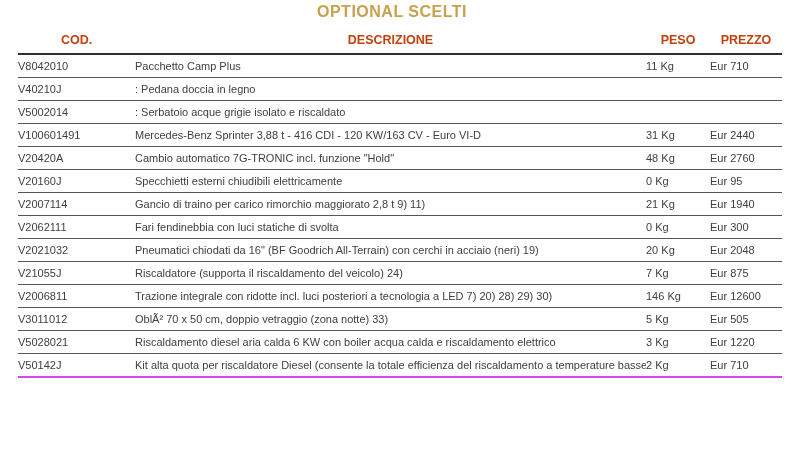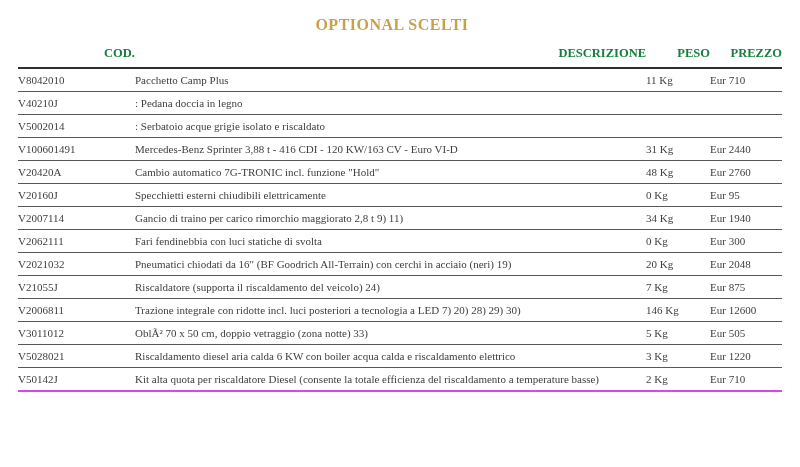--- a/index.html
+++ b/index.html
@@ -8,42 +8,41 @@
     background: #ffffff;
     width: 800px;
     height: 467px;
     font-family: "Liberation Sans", sans-serif;
     overflow: hidden;
   }
   .page {
     width: 784px;
     height: 467px;
     box-sizing: border-box;
-    padding-top: 16px;
-    font-family: Liberation Serif, serif;
+    padding-top: 3px;
   }
   .title {
     text-align: center;
     font-size: 16px;
     font-weight: bold;
     letter-spacing: 0.5px;
     color: #c9a14d;
     margin: 0 0 9px 0;
   }
   table.options-table {
     width: 764px;
     margin: 0 18px;
     border-collapse: collapse;
     table-layout: fixed;
   }
   table.options-table th {
-    text-align: right;
+    text-align: center;
     font-size: 12.5px;
     font-weight: bold;
-    color: #15803d;
+    color: #c2410c;
     padding: 3px 0 6px 0;
     border-bottom: 2px solid #2f2f2f;
     white-space: nowrap;
   }
   table.options-table td {
     font-size: 11px;
     color: #3e3e3e;
     padding: 5px 0 5px 0;
     border-bottom: 1px solid #575757;
     white-space: nowrap;
@@ -105,21 +104,21 @@
         </tr>
         <tr>
           <td class="col-cod">V20160J</td>
           <td class="col-descrizione">Specchietti esterni chiudibili elettricamente</td>
           <td class="col-peso">0 Kg</td>
           <td class="col-prezzo">Eur 95</td>
         </tr>
         <tr>
           <td class="col-cod">V2007114</td>
           <td class="col-descrizione">Gancio di traino per carico rimorchio maggiorato 2,8 t 9) 11)</td>
-          <td class="col-peso">34 Kg</td>
+          <td class="col-peso">21 Kg</td>
           <td class="col-prezzo">Eur 1940</td>
         </tr>
         <tr>
           <td class="col-cod">V2062111</td>
           <td class="col-descrizione">Fari fendinebbia con luci statiche di svolta</td>
           <td class="col-peso">0 Kg</td>
           <td class="col-prezzo">Eur 300</td>
         </tr>
         <tr>
           <td class="col-cod">V2021032</td>

